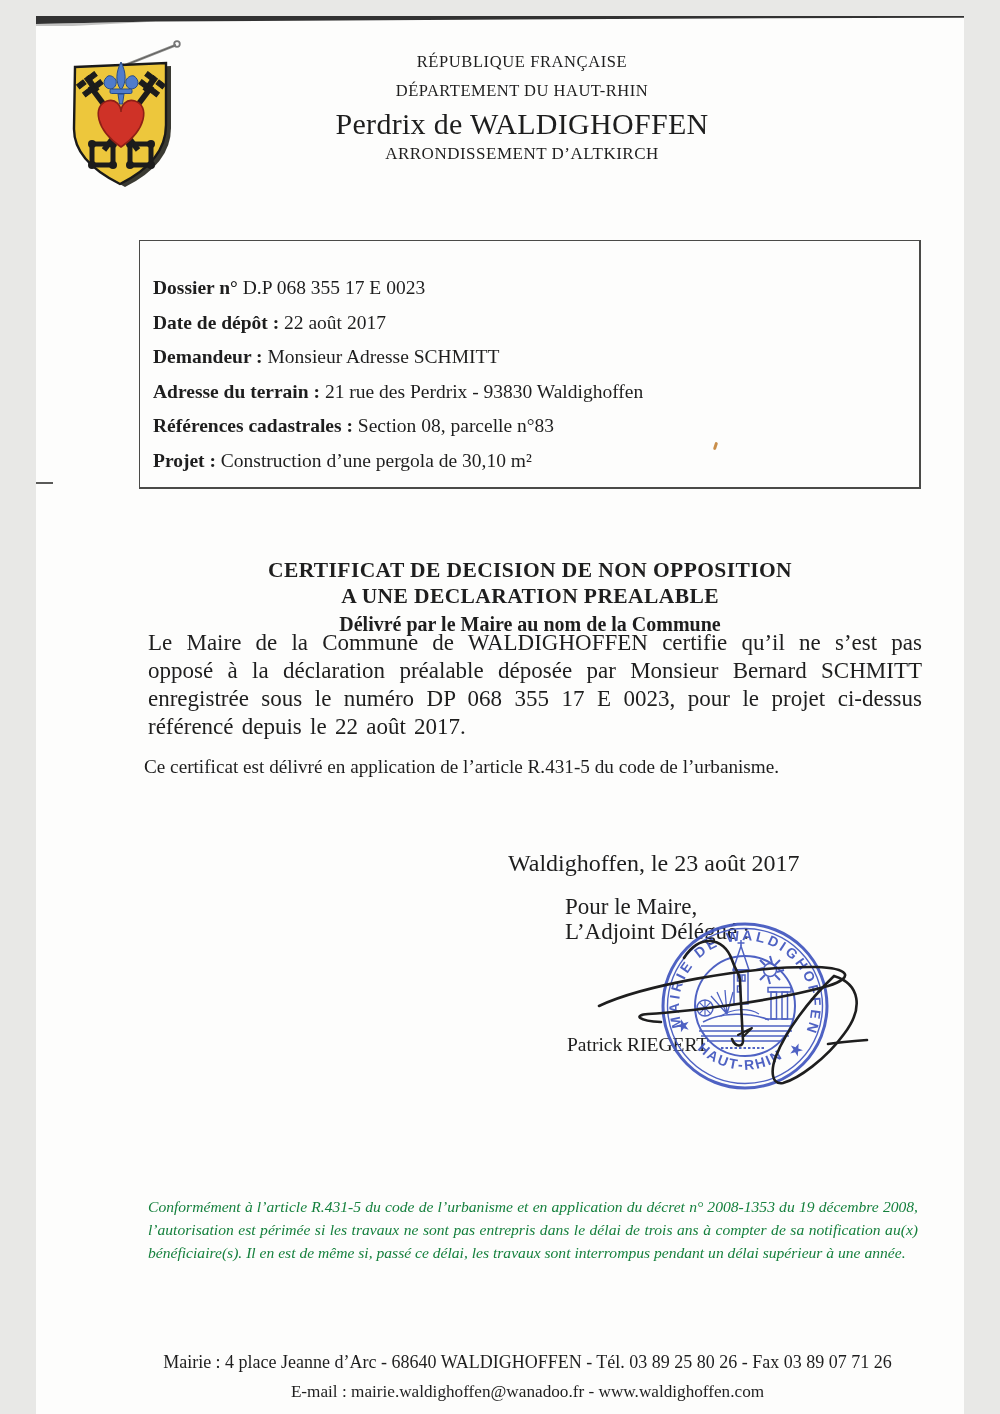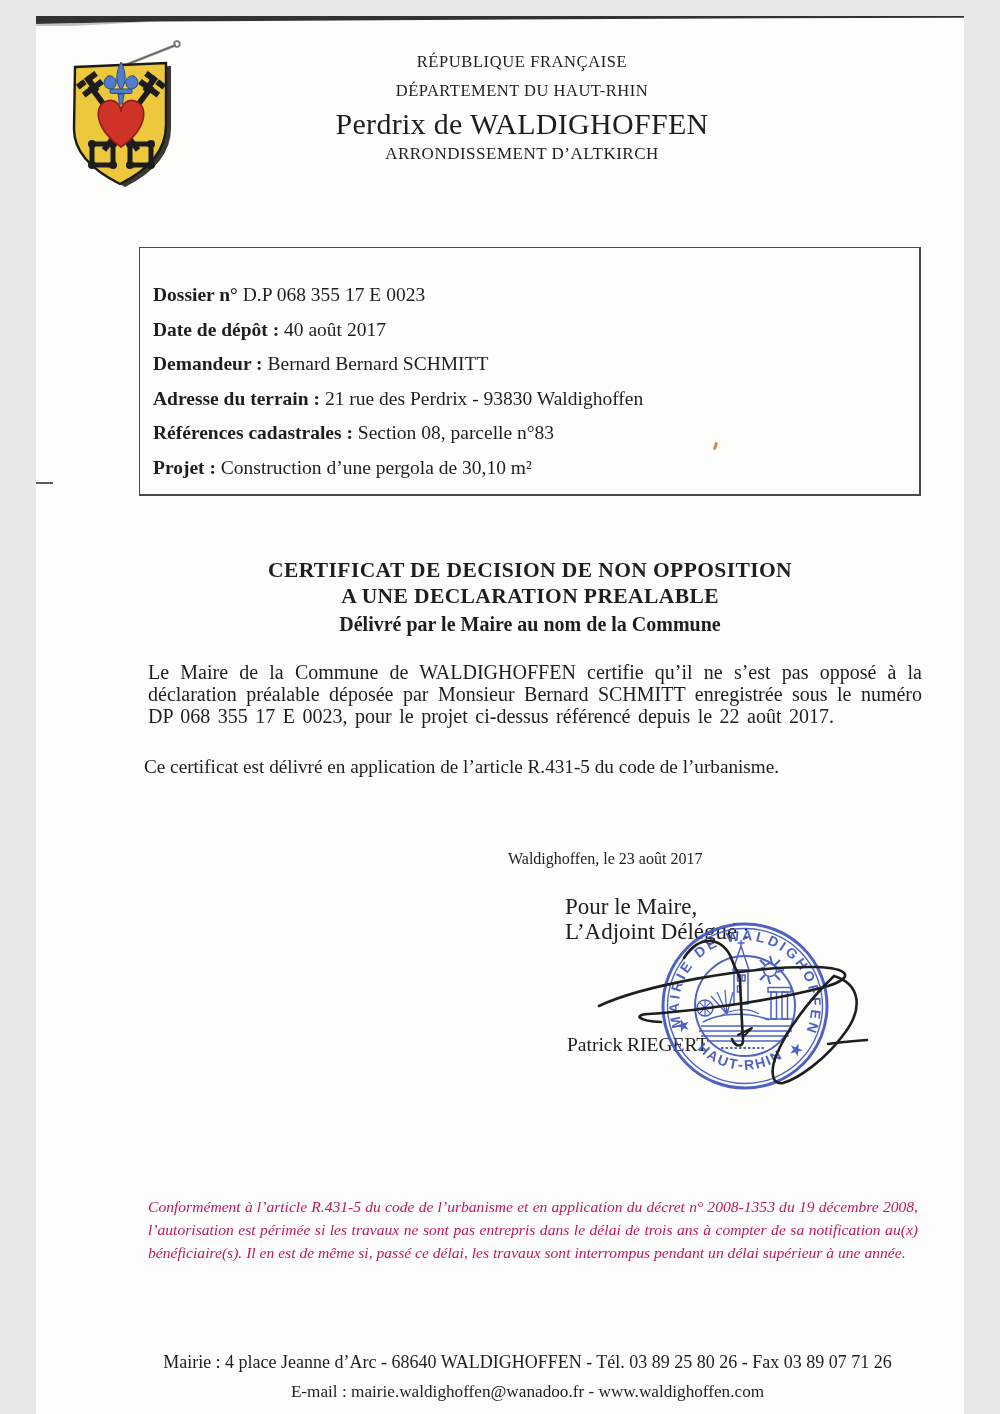--- a/index.html
+++ b/index.html
@@ -20,52 +20,52 @@
   
   .crest-wrap { position:absolute; left:28px; top:16px; }
   .header-block { position:absolute; left:0; top:36px; width:972px; text-align:center; }
   .hdr-line1 { font-size:16.5px; letter-spacing:.6px; }
   .hdr-line2 { font-size:16.5px; letter-spacing:.5px; margin-top:9px; }
   .hdr-commune { font-size:30px; margin-top:6px; letter-spacing:.3px; }
   .hdr-line4 { font-size:17px; letter-spacing:.5px; margin-top:3px;text-align:center; }
 
   
   .dossier-box {
-    position:absolute; left:103px; top:231px; width:782px; height:249px;
+    position:absolute; left:103px; top:224px; width:782px; height:249px;
     border:1.5px solid #4a4a48; border-bottom-width:2.5px; border-right-width:2px;
     padding:30px 24px 0 13px;
   }
   .dossier-row { font-size:19.5px; line-height:34.5px; white-space:nowrap; }
   .dossier-row b { font-weight:bold; }
 
   
   .title-block { position:absolute; left:0; top:541px; width:988px; text-align:center; }
   .title-l1, .title-l2 { font-size:21.5px; font-weight:bold; letter-spacing:.4px; line-height:26px; }
   .title-sub { font-size:20px; font-weight:bold; margin-top:4px; }
 
   
   .para1 {
-    position:absolute; left:112px; top:645px; width:774px;
-    font-size:20px; line-height:22px;
+    position:absolute; left:112px; top:613px; width:774px;
+    font-size:23px; line-height:28px;
     text-align:justify; text-align-last:left; word-spacing:2.5px;
   }
   .para2 { position:absolute; left:108px; top:740px; width:800px; font-size:19.2px; }
 
   
-  .place-date { position:absolute; left:472px; top:834px; font-size:16px; }
+  .place-date { position:absolute; left:472px; top:834px; font-size:24px; }
   .for-mayor { position:absolute; left:529px; top:879px; font-size:23px; line-height:24.5px; }
   .signer-name { position:absolute; left:531px; top:1018px; font-size:19.5px; }
   .stamp-wrap { position:absolute; left:615px; top:896px; width:190px; height:190px; }
   .sig-wrap { position:absolute; left:550px; top:898px; width:334px; height:194px; }
 
   
   .legal {
     position:absolute; left:112px; top:1179px; width:770px;
     font-style:italic; font-size:15.6px; line-height:23px;
-    text-align:justify; text-align-last:left; color:#be185d;
+    text-align:justify; text-align-last:left; color:#15803d;
   }
   .footer-block { position:absolute; left:0; top:1336px; width:983px; text-align:center; }
   .footer-l1 { font-size:18px; }
   .footer-l2 { font-size:17.2px; margin-top:9px; }
 </style>
 </head>
 <body>
 
 <div class="page">
 
@@ -137,22 +137,22 @@
 
   <div class="header-block">
     <div class="hdr-line1">RÉPUBLIQUE FRANÇAISE</div>
     <div class="hdr-line2">DÉPARTEMENT DU HAUT-RHIN</div>
     <div class="hdr-commune">Perdrix de WALDIGHOFFEN</div>
     <div class="hdr-line4">ARRONDISSEMENT D’ALTKIRCH</div>
   </div>
 
   <div class="dossier-box">
     <div class="dossier-row"><b>Dossier n°</b><span> D.P 068 355 17 E 0023</span></div>
-    <div class="dossier-row"><b>Date de dépôt :</b><span> 40 août 2017</span></div>
-    <div class="dossier-row"><b>Demandeur :</b><span> Bernard Bernard SCHMITT</span></div>
+    <div class="dossier-row"><b>Date de dépôt :</b><span> 22 août 2017</span></div>
+    <div class="dossier-row"><b>Demandeur :</b><span> Monsieur Adresse SCHMITT</span></div>
     <div class="dossier-row"><b>Adresse du terrain :</b><span> 21 rue des Perdrix - 93830 Waldighoffen</span></div>
     <div class="dossier-row"><b>Références cadastrales :</b><span> Section 08, parcelle n°83</span></div>
     <div class="dossier-row"><b>Projet :</b><span> Construction d’une pergola de 30,10 m²</span></div>
   </div>
 
   <div class="title-block">
     <div class="title-l1">CERTIFICAT DE DECISION DE NON OPPOSITION</div>
     <div class="title-l2">A UNE DECLARATION PREALABLE</div>
     <div class="title-sub">Délivré par le Maire au nom de la Commune</div>
   </div>

